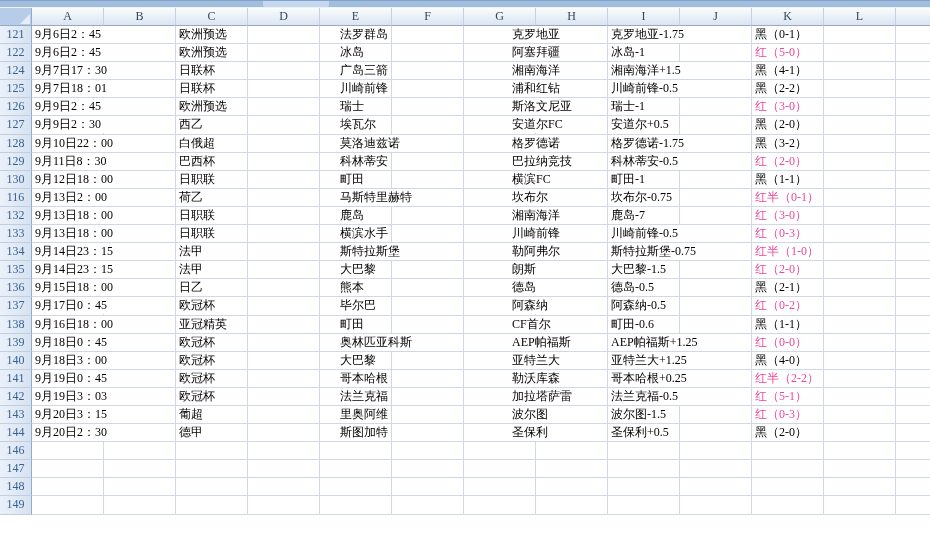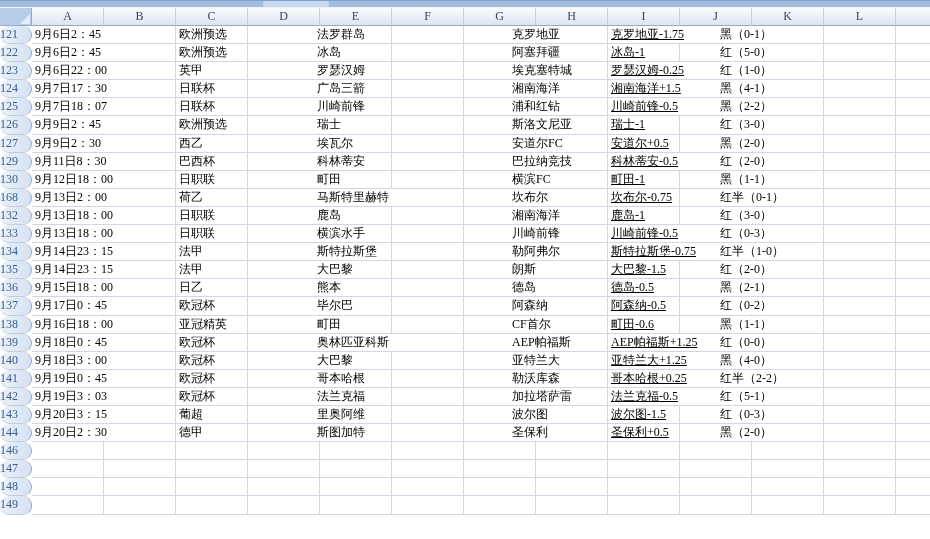--- a/index.html
+++ b/index.html
@@ -28,39 +28,38 @@
   .colh {
     width: 72px; height: 18px; text-align: center; line-height: 17px;
     color: #33455e;
     background: linear-gradient(#fbfdfe, #e9eff6 55%, #dbe5f1);
     border-right: 1px solid #c3d1e2; border-bottom: 1px solid #9babbf;
   }
   .colh.partial { width: 34px; border-right: none; }
   
   .row { display: flex; height: 18.1px; }
   .rowh {
-    width: 32px; text-align: left; line-height: 17px; color: #39618f;
+    width: 32px; text-align: center; line-height: 17px; color: #39618f;
     background: linear-gradient(to right, #ebf1f9, #d6e2f2);
     border-right: 1px solid #96abc4; border-bottom: 1px solid #c0cede;
     flex: none;
-    border-radius: 9px;
   }
   .cells {
     position: relative; width: 906px; flex: none;
     border-bottom: 1px solid #d0d7e5;
     background-image: repeating-linear-gradient(to right,
       transparent 0, transparent 71px, #d0d7e5 71px, #d0d7e5 72px);
   }
   .cell {
     position: absolute; top: 0; height: 17px; line-height: 17px;
     white-space: nowrap; background: #fff; padding: 0 3px 0 2px;
   }
-  .cell.red { color: #000000; }
-  .cA { left: 1px; }  .cC { left: 145px; } .cE { left: 283px; }
-  .cG { left: 433px; padding-left: 47px; } .cI { left: 577px; text-decoration: underline; } .cK { left: 686px; }
+  .cell.red { color: #ec4899; }
+  .cA { left: 1px; }  .cC { left: 145px; } .cE { left: 306px; }
+  .cG { left: 433px; padding-left: 47px; } .cI { left: 577px; } .cK { left: 721px; }
 </style>
 </head>
 <body>
 
 <div class="sheet">
   <div class="topstrip">
     <div class="toolbar-tab"></div>
   </div>
   <div class="hrow">
     <div class="corner"></div>
@@ -96,45 +95,34 @@
         <div class="cells">
           <span class="cell cA">9月6日2：45</span>
           <span class="cell cC">欧洲预选</span>
           <span class="cell cE">冰岛</span>
           <span class="cell cG">阿塞拜疆</span>
           <span class="cell cI">冰岛-1</span>
           <span class="cell cK red">红（5-0）</span>
         </div>
       </div>
       <div class="row">
-        <div class="rowh">123</div>
-        <div class="cells">
-          <span class="cell cA">9月6日22：00</span>
-          <span class="cell cC">英甲</span>
-          <span class="cell cE">罗瑟汉姆</span>
-          <span class="cell cG">埃克塞特城</span>
-          <span class="cell cI">罗瑟汉姆-0.25</span>
-          <span class="cell cK red">红（1-0）</span>
-        </div>
-      </div>
-      <div class="row">
         <div class="rowh">124</div>
         <div class="cells">
           <span class="cell cA">9月7日17：30</span>
           <span class="cell cC">日联杯</span>
           <span class="cell cE">广岛三箭</span>
           <span class="cell cG">湘南海洋</span>
           <span class="cell cI">湘南海洋+1.5</span>
           <span class="cell cK">黑（4-1）</span>
         </div>
       </div>
       <div class="row">
         <div class="rowh">125</div>
         <div class="cells">
-          <span class="cell cA">9月7日18：07</span>
+          <span class="cell cA">9月7日18：01</span>
           <span class="cell cC">日联杯</span>
           <span class="cell cE">川崎前锋</span>
           <span class="cell cG">浦和红钻</span>
           <span class="cell cI">川崎前锋-0.5</span>
           <span class="cell cK">黑（2-2）</span>
         </div>
       </div>
       <div class="row">
         <div class="rowh">126</div>
         <div class="cells">
@@ -151,20 +139,31 @@
         <div class="cells">
           <span class="cell cA">9月9日2：30</span>
           <span class="cell cC">西乙</span>
           <span class="cell cE">埃瓦尔</span>
           <span class="cell cG">安道尔FC</span>
           <span class="cell cI">安道尔+0.5</span>
           <span class="cell cK">黑（2-0）</span>
         </div>
       </div>
       <div class="row">
+        <div class="rowh">128</div>
+        <div class="cells">
+          <span class="cell cA">9月10日22：00</span>
+          <span class="cell cC">白俄超</span>
+          <span class="cell cE">莫洛迪兹诺</span>
+          <span class="cell cG">格罗德诺</span>
+          <span class="cell cI">格罗德诺-1.75</span>
+          <span class="cell cK">黑（3-2）</span>
+        </div>
+      </div>
+      <div class="row">
         <div class="rowh">129</div>
         <div class="cells">
           <span class="cell cA">9月11日8：30</span>
           <span class="cell cC">巴西杯</span>
           <span class="cell cE">科林蒂安</span>
           <span class="cell cG">巴拉纳竞技</span>
           <span class="cell cI">科林蒂安-0.5</span>
           <span class="cell cK red">红（2-0）</span>
         </div>
       </div>
@@ -173,38 +172,38 @@
         <div class="cells">
           <span class="cell cA">9月12日18：00</span>
           <span class="cell cC">日职联</span>
           <span class="cell cE">町田</span>
           <span class="cell cG">横滨FC</span>
           <span class="cell cI">町田-1</span>
           <span class="cell cK">黑（1-1）</span>
         </div>
       </div>
       <div class="row">
-        <div class="rowh">168</div>
+        <div class="rowh">116</div>
         <div class="cells">
           <span class="cell cA">9月13日2：00</span>
           <span class="cell cC">荷乙</span>
           <span class="cell cE">马斯特里赫特</span>
           <span class="cell cG">坎布尔</span>
           <span class="cell cI">坎布尔-0.75</span>
           <span class="cell cK red">红半（0-1）</span>
         </div>
       </div>
       <div class="row">
         <div class="rowh">132</div>
         <div class="cells">
           <span class="cell cA">9月13日18：00</span>
           <span class="cell cC">日职联</span>
           <span class="cell cE">鹿岛</span>
           <span class="cell cG">湘南海洋</span>
-          <span class="cell cI">鹿岛-1</span>
+          <span class="cell cI">鹿岛-7</span>
           <span class="cell cK red">红（3-0）</span>
         </div>
       </div>
       <div class="row">
         <div class="rowh">133</div>
         <div class="cells">
           <span class="cell cA">9月13日18：00</span>
           <span class="cell cC">日职联</span>
           <span class="cell cE">横滨水手</span>
           <span class="cell cG">川崎前锋</span>

